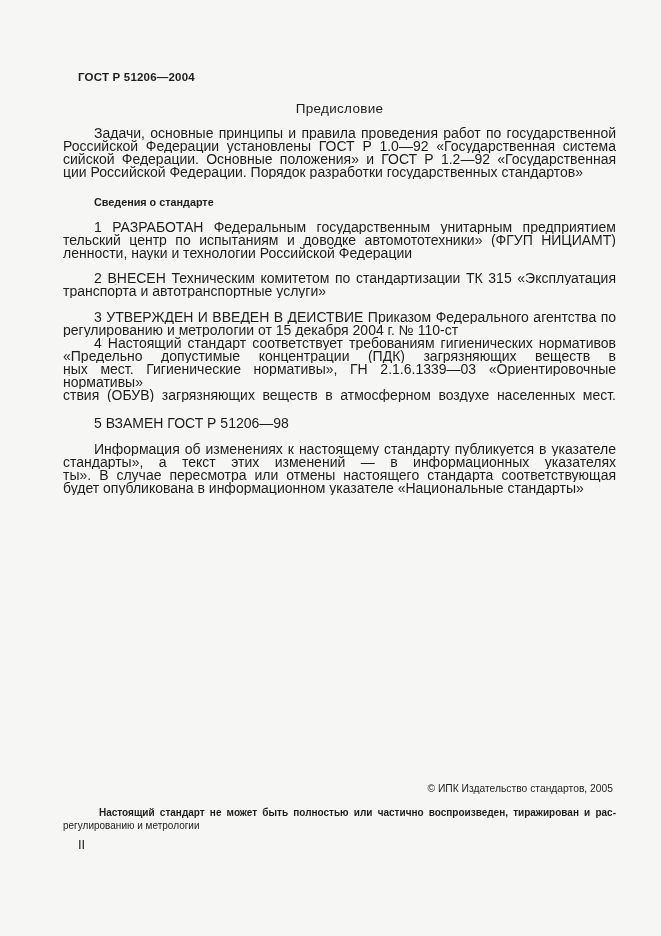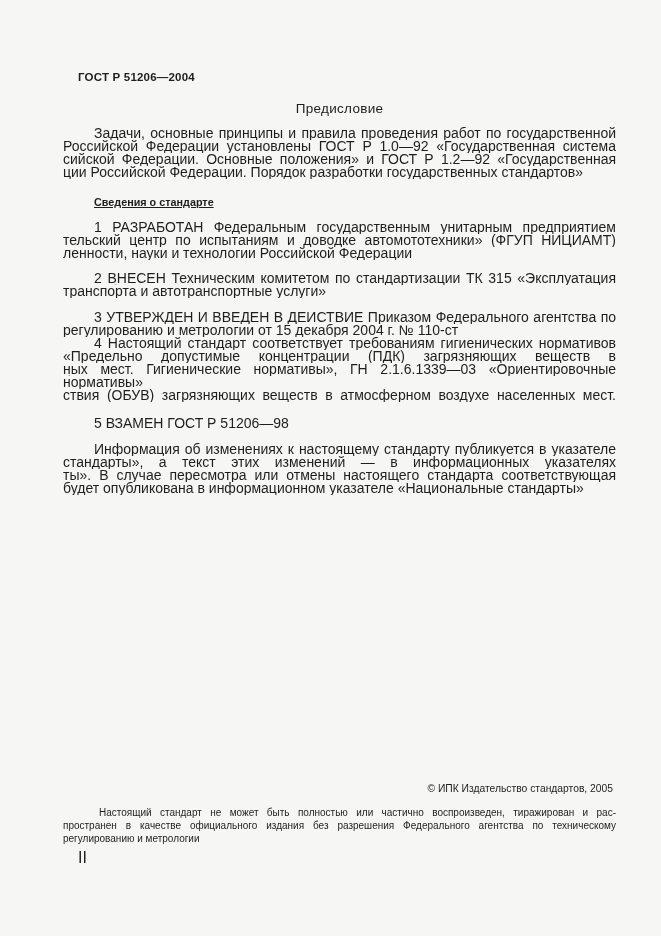--- a/index.html
+++ b/index.html
@@ -56,21 +56,20 @@
   .line.first {
     text-indent: 31px;
   }
   .intro-para   { margin-top: 11px; }
   .section-heading {
     margin-top: 17px;
     margin-left: 31px;
     font-size: 10.8px;
     font-weight: bold;
     line-height: 13px;
-    text-decoration: underline;
   }
   .item-1 { margin-top: 12px; }
   .item-2 { margin-top: 12px; }
   .item-3 { margin-top: 13px; }
   .item-4 { margin-top: 0; }
   .item-5 { margin-top: 15px; }
   .amendment-note {
     margin-top: 13px;
   }
   .copyright {
@@ -78,25 +77,25 @@
     font-size: 10.3px;
     line-height: 13px;
     text-align: right;
     padding-right: 3px;
   }
   .reproduction-notice {
     margin-top: 11px;
     font-size: 10px;
     line-height: 13px;
   }
-  .reproduction-notice .line.first { text-indent: 36px; }
+  .reproduction-notice .line.first { text-indent: 36px; font-weight: bold; }
   .page-number {
     margin-top: 6px;
     margin-left: 15px;
-    font-size: 16px;
+    font-size: 13px;
     line-height: 13px;
   }
 </style>
 </head>
 <body>
 
 <div class="page">
 
   <div class="doc-code">ГОСТ Р 51206—2004</div>
 
@@ -143,19 +142,18 @@
     <div class="line first">Информация об изменениях к настоящему стандарту публикуется в указателе «Национальные</div>
     <div class="line">стандарты», а текст этих изменений — в информационных указателях «Национальные стандар-</div>
     <div class="line">ты». В случае пересмотра или отмены настоящего стандарта соответствующая информация</div>
     <div class="line last">будет опубликована в информационном указателе «Национальные стандарты»</div>
   </div>
 
   <div class="copyright">©  ИПК  Издательство стандартов, 2005</div>
 
   <div class="para reproduction-notice">
     <div class="line first">Настоящий стандарт не может быть полностью или частично воспроизведен, тиражирован и рас-</div>
-    <div class="line">пространен в качестве официального издания без разрешения Федерального агентства по техническому</div>
     <div class="line last">регулированию и метрологии</div>
   </div>
 
   <div class="page-number">II</div>
 
 </div>
 
 </body></html>

